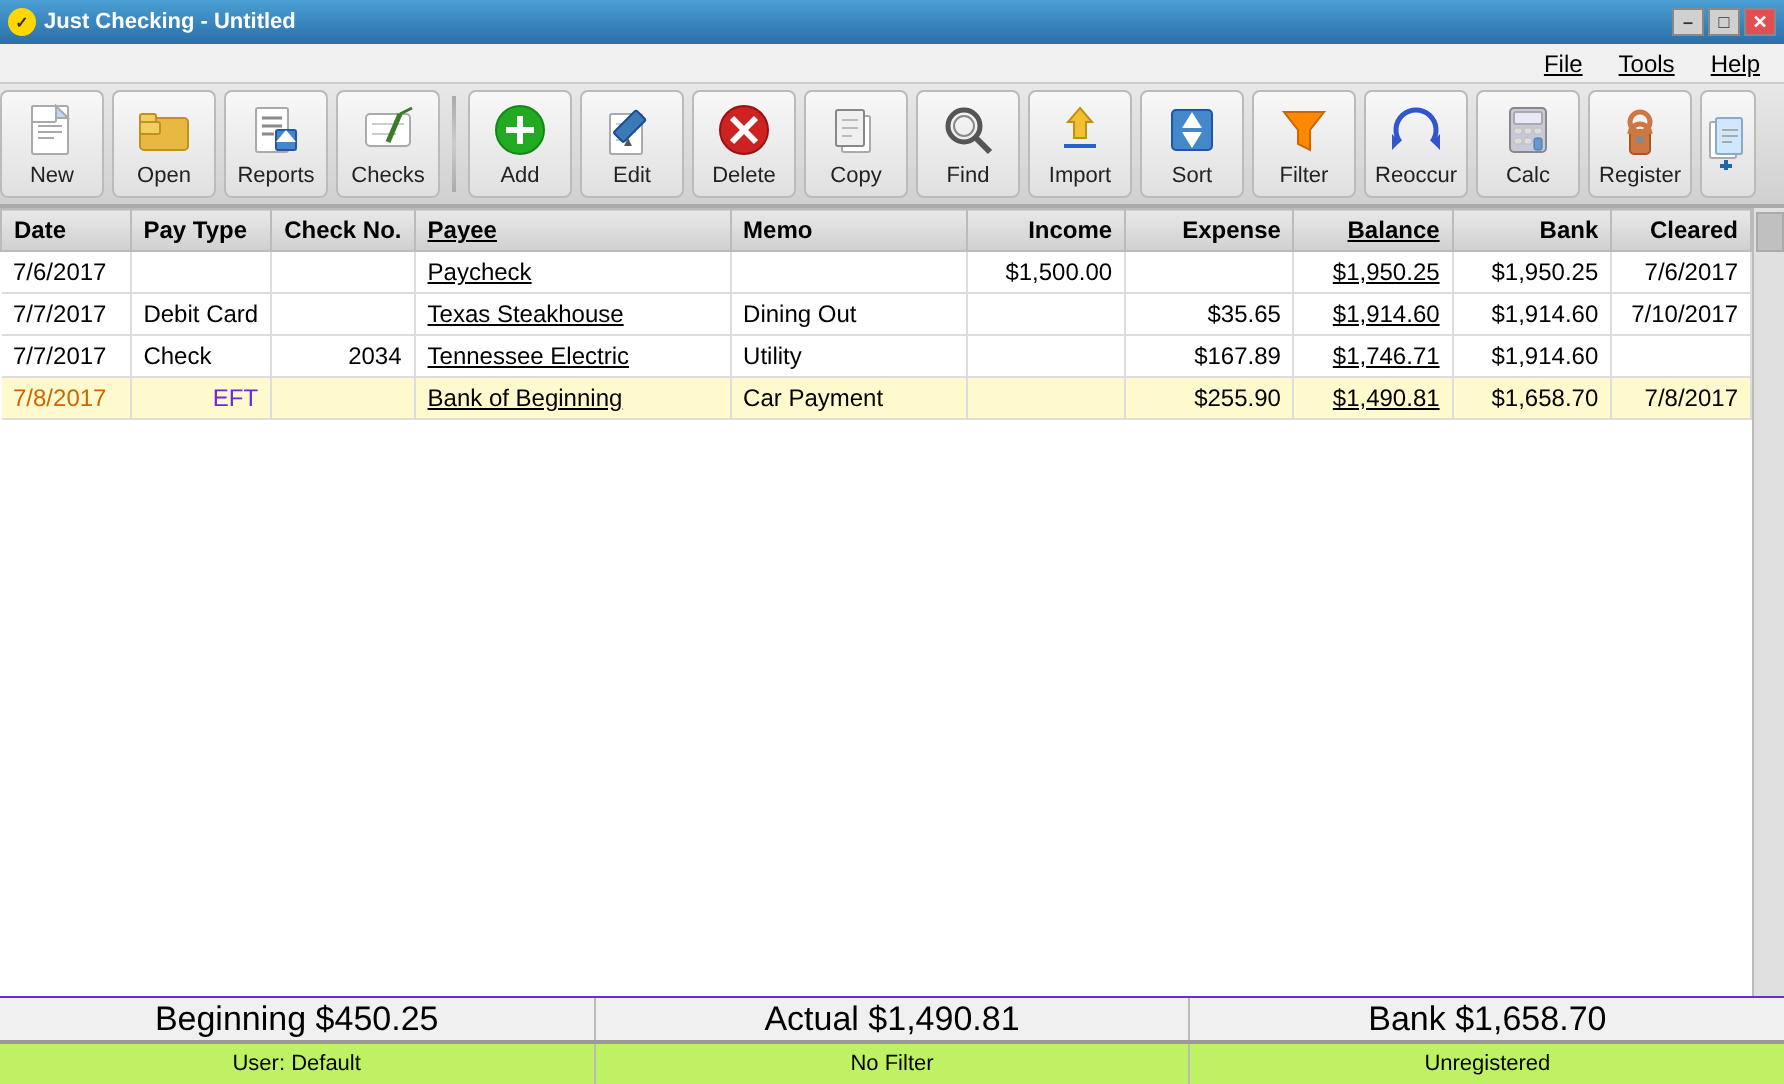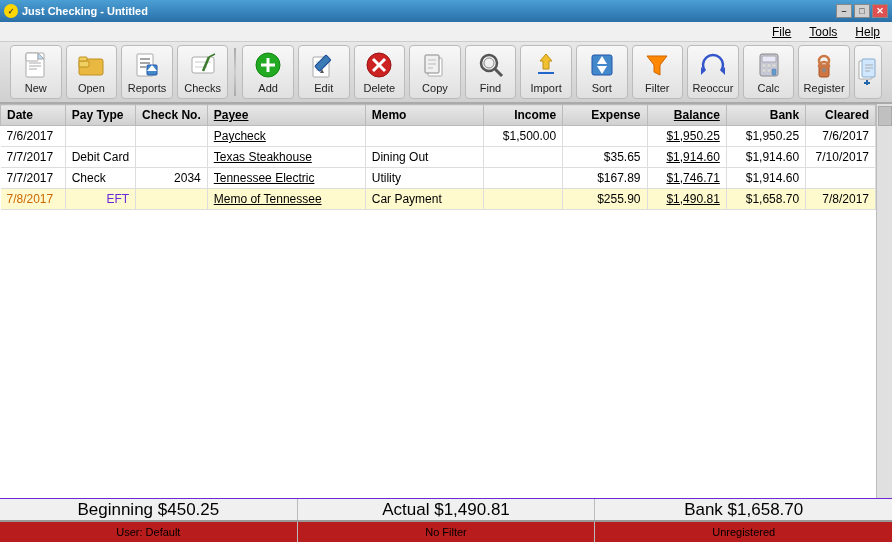--- a/index.html
+++ b/index.html
@@ -77,21 +77,21 @@
       text-decoration: underline;
     }
 
     
     .toolbar {
       background: linear-gradient(to bottom, #e8e8e8, #d0d0d0);
       border-bottom: 2px solid #aaa;
       height: 62px;
       display: flex;
       align-items: center;
-      padding: 4px 10px;
+      padding: 4px 0;
       gap: 4px;
     }
     .tool-btn {
       display: flex;
       flex-direction: column;
       align-items: center;
       justify-content: center;
       width: 52px;
       height: 54px;
       background: linear-gradient(to bottom, #f8f8f8, #e0e0e0);
@@ -183,21 +183,21 @@
       flex: 1;
       display: flex;
       align-items: center;
       justify-content: center;
       border-right: 1px solid #bbb;
       height: 100%;
     }
     .status-section:last-child { border-right: none; }
 
     .status-bar2 {
-      background: #b91c1c;
+      background: #bef264;
       border-top: 2px solid #999;
       height: 22px;
       display: flex;
       align-items: center;
       font-size: 11px;
     }
     .status2-section {
       flex: 1;
       display: flex;
       align-items: center;
@@ -495,21 +495,21 @@
               <td class="col-income right"></td>
               <td class="col-expense right">$167.89</td>
               <td class="col-balance right">$1,746.71</td>
               <td class="col-bank right">$1,914.60</td>
               <td class="col-cleared right"></td>
             </tr>
             <tr class="selected" style="background: rgb(255, 250, 205);">
               <td class="col-date" style="color: rgb(204, 102, 0);">7/8/2017</td>
               <td class="col-paytype" style="color: #6d28d9; text-align: right;">EFT</td>
               <td class="col-checkno right"></td>
-              <td class="col-payee">Memo of Tennessee</td>
+              <td class="col-payee">Bank of Beginning</td>
               <td class="col-memo">Car Payment</td>
               <td class="col-income right"></td>
               <td class="col-expense right">$255.90</td>
               <td class="col-balance right">$1,490.81</td>
               <td class="col-bank right">$1,658.70</td>
               <td class="col-cleared right">7/8/2017</td>
             </tr>
           </tbody>
       </table>
     </div>

